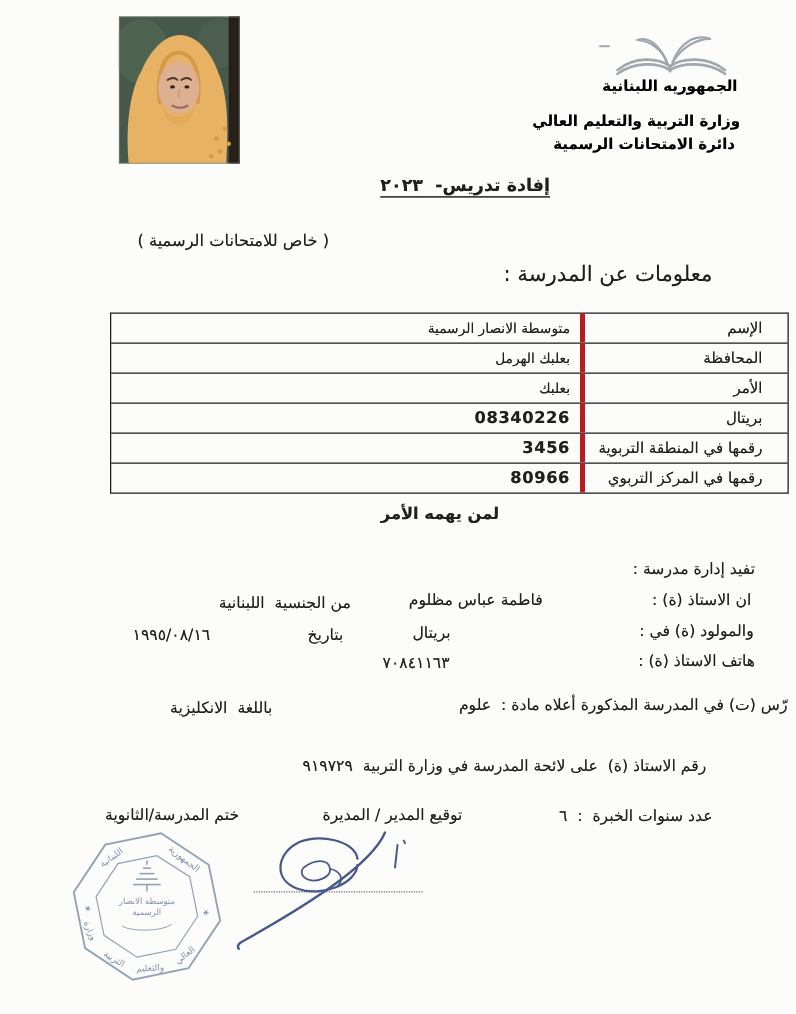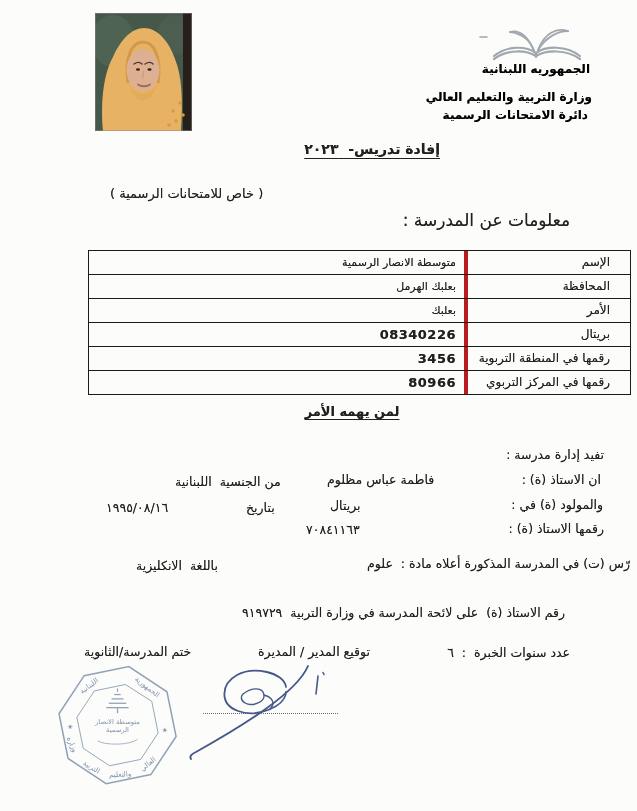--- a/index.html
+++ b/index.html
@@ -9,21 +9,21 @@
     font-family:"DejaVu Sans", sans-serif;
     color:#202020;
   }
   .abs { position:absolute; white-space:pre; }
   .rtl { direction:rtl; unicode-bidi:isolate; }
   .txt { font-size:12.5px; text-shadow:0 0 0.5px rgba(20,20,20,.5); }
   .org { font-size:12px; color:#000000; text-align:right;font-weight:bold; }
   .doc-title { font-size:14px; font-weight:bold; text-decoration:underline; text-underline-offset:4px; }
   .doc-sub { font-size:13px; text-align:left; }
   .heading { font-size:17px;text-align:center; }
-  .salut { font-size:13px; font-weight:bold; text-decoration:underline; text-underline-offset:3px; text-align:center; }
+  .salut { font-size:13px; font-weight:bold; text-underline-offset:3px; text-align:center; }
 
   .info-table { position:absolute; left:88px; top:250px; width:541px; direction:rtl; border:1.6px solid #1b1b1b; background:transparent; }
   .trow { display:grid; grid-template-columns:166px 1fr; height:23px; line-height:23px; border-top:1px solid #1b1b1b; }
   .trow:first-child { border-top:none; }
   .tlabel { border-left:4px solid #b91c1c; text-align:right; padding-right:20px; font-size:12px; overflow:hidden; text-shadow:0 0 .5px rgba(0,0,0,.5); }
   .tvalue { text-align:right; padding-right:8px; font-size:11px; overflow:hidden; text-shadow:0 0 .5px rgba(0,0,0,.5); }
   .tvalue.num { font-weight:bold; font-size:13px; letter-spacing:.5px; }
 
   .dotted-line { position:absolute; left:203px; top:703px; width:135px; height:10px; border-bottom:1.6px dotted #6d6d6d; }
   svg { display:block; }
@@ -111,21 +111,21 @@
   <div class="abs rtl txt salut" style="left:252px;top:404px;width:200px">لمن يهمه الأمر</div>
 
   <div class="abs rtl txt" style="right:33px;top:447px">تفيد إدارة مدرسة :</div>
   <div class="abs rtl txt" style="right:36px;top:472px">ان الاستاذ (ة) :</div>
   <div class="abs rtl txt" style="left:327px;top:472px">فاطمة عباس مظلوم</div>
   <div class="abs rtl txt" style="left:175px;top:474px">من الجنسية  اللبنانية</div>
   <div class="abs rtl txt" style="right:34px;top:497px">والمولود (ة) في :</div>
   <div class="abs rtl txt" style="left:330px;top:498px">بريتال</div>
   <div class="abs rtl txt" style="left:246px;top:500px">بتاريخ</div>
   <div class="abs rtl txt" style="left:106px;top:500px">١٩٩٥/٠٨/١٦</div>
-  <div class="abs rtl txt" style="right:33px;top:521px">رقمها الاستاذ (ة) :</div>
+  <div class="abs rtl txt" style="right:33px;top:521px">هاتف الاستاذ (ة) :</div>
   <div class="abs rtl txt" style="left:306px;top:522px">٧٠٨٤١١٦٣</div>
   <div class="abs rtl txt" style="right:7px;top:556px">رّس (ت) في المدرسة المذكورة أعلاه مادة :  علوم</div>
   <div class="abs rtl txt" style="left:136px;top:558px">باللغة  الانكليزية</div>
   <div class="abs rtl txt" style="right:72px;top:605px">رقم الاستاذ (ة)  على لائحة المدرسة في وزارة التربية  ٩١٩٧٢٩</div>
   <div class="abs rtl txt" style="right:67px;top:645px">عدد سنوات الخبرة  :  ٦</div>
 
   <div class="abs rtl txt" style="left:258px;top:644px">توقيع المدير / المديرة</div>
   <div class="abs rtl txt" style="left:84px;top:644px">ختم المدرسة/الثانوية</div>
 
   <div class="dotted-line"></div>

